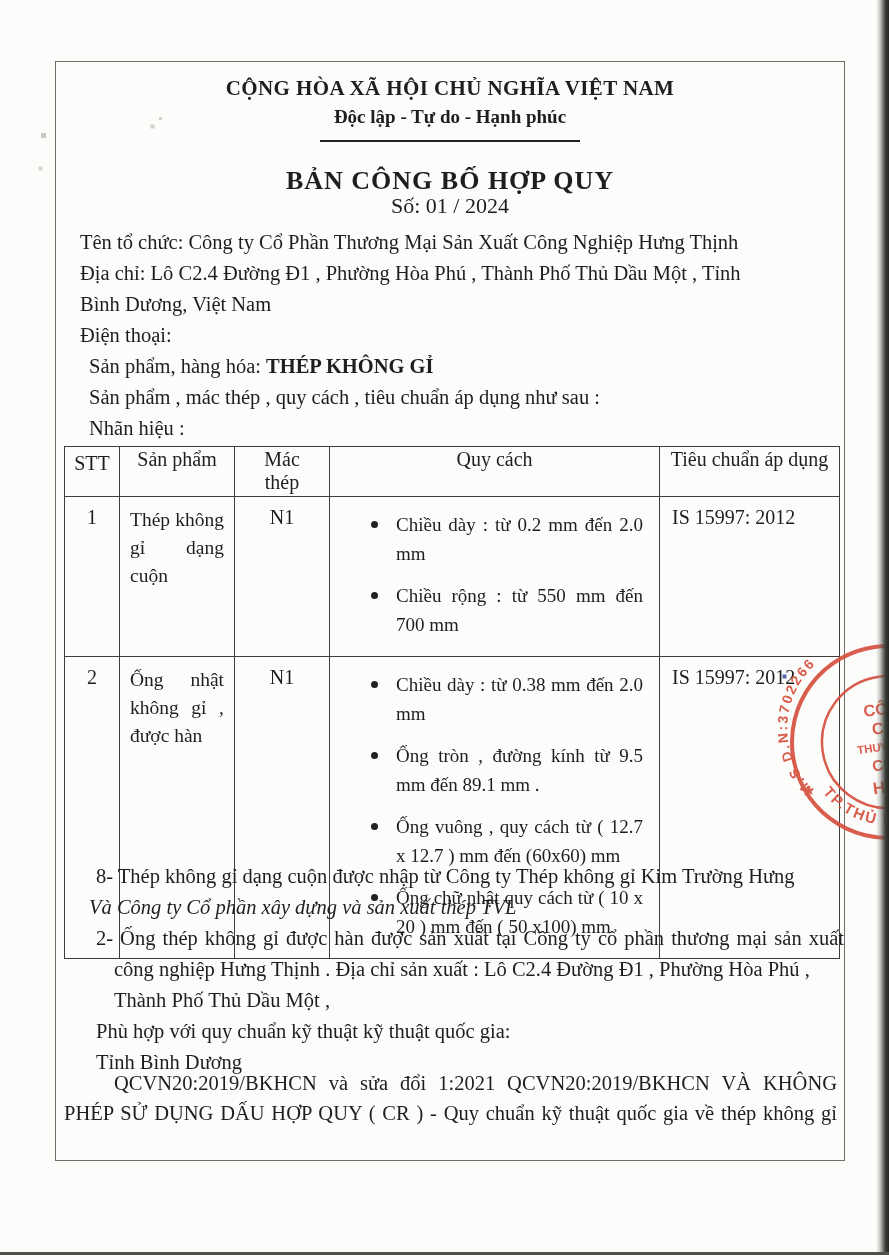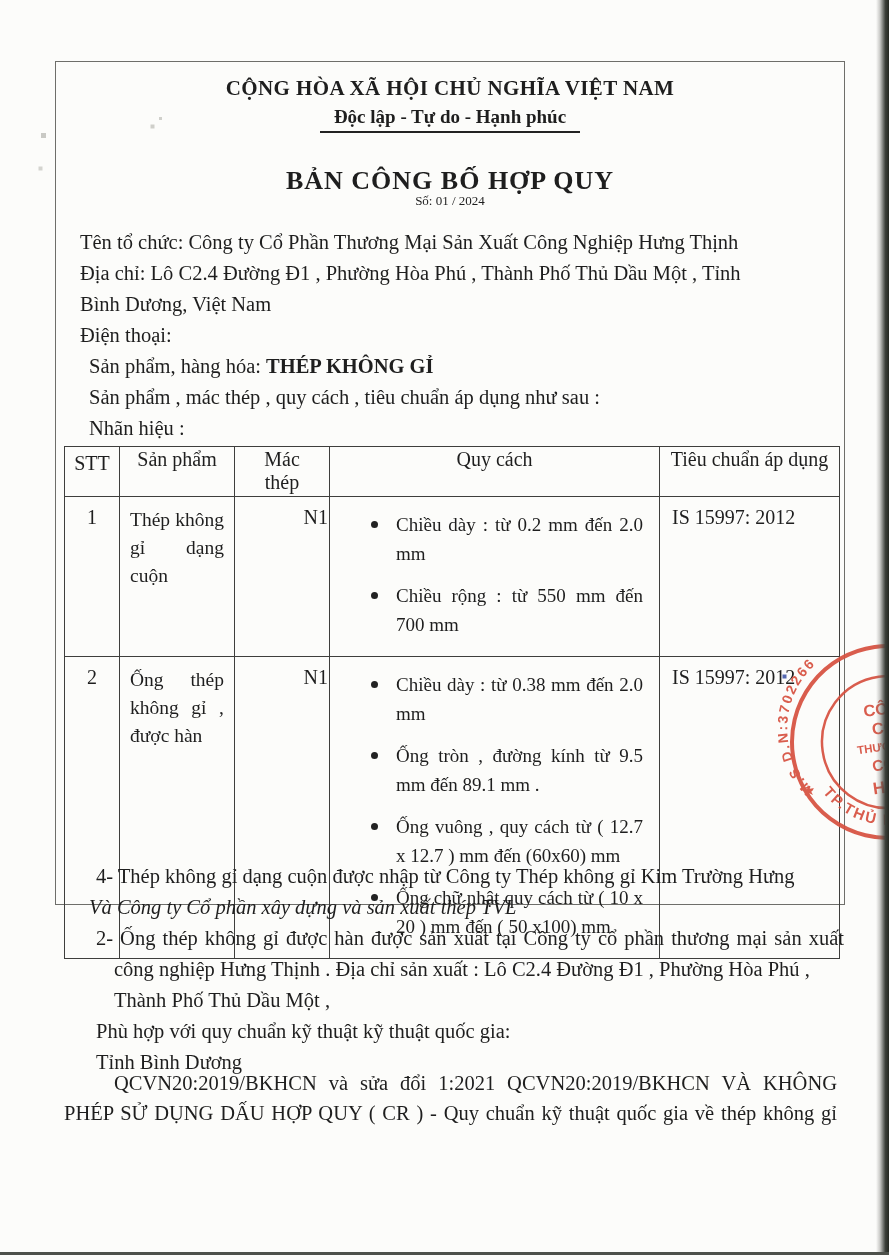--- a/index.html
+++ b/index.html
@@ -2,52 +2,52 @@
 <html><head>
 <meta charset="utf-8">
 <style>
   html,body { margin:0; padding:0; }
   body {
     width:889px; height:1260px; position:relative; overflow:hidden;
     background:#fcfcfa; color:#1e1e1e;
     font-family:"Liberation Serif","DejaVu Serif",serif;
   }
   .frame {
-    position:absolute; left:55px; top:61px; width:790px; height:844px;
+    position:absolute; left:55px; top:61px; width:790px; height:1100px;
     border:1.5px solid #6e6e6a; box-sizing:border-box;
   }
   .abs { position:absolute; }
   .center { left:0; right:0; text-align:center; }
 
   .national-title { top:14px; font-size:21px; font-weight:bold; letter-spacing:.4px; }
   .motto { top:44px; font-size:19px; font-weight:bold; }
-  .motto span { display:inline-block; border-bottom:2px solid #222; padding:0 14px 3px; }
+  .motto span { display:inline-block; border-bottom:2px solid #222; padding:0 14px 12px; }
   .doc-title { top:104px; font-size:26px; font-weight:bold; letter-spacing:1px; }
-  .doc-number { top:131px; font-size:13px; }
+  .doc-number { top:131px; font-size:22px; }
 
   .info { left:24px; right:4px; top:165px; font-size:20.5px; line-height:31px; }
   .info .ind { margin-left:9px; }
   .bold { font-weight:bold; }
 
   table.products {
     position:absolute; left:8px; top:384px; width:775px;
     border-collapse:collapse; table-layout:fixed;
   }
   table.products th, table.products td {
     border:1.6px solid #3e3e3c; vertical-align:top; font-weight:normal;
     box-sizing:border-box;
   }
   tr.hdr { height:37px; }
   tr.r1 { height:103px; }
   tr.r2 { height:237px; }
   th { font-size:20px; text-align:center; padding:1px 10px 2px; }
   th.c-stt { text-align:center; padding:5px 2px 2px; }
   td.stt { text-align:center; font-size:20px; padding-top:9px; }
   td.name { padding:9px 10px; font-size:19.5px; line-height:28px; text-align:justify; }
-  td.grade { text-align:right; font-size:20px; padding-top:9px; }
+  td.grade { text-align:center; font-size:20px; padding-top:9px; }
   td.spec { padding:4px 6px 4px 0; }
   ul.spec-list { margin:0; padding:0; list-style:none; }
   ul.spec-list li {
     position:relative; margin:9px 10px 13px 66px;
     font-size:19px; line-height:29px; text-align:justify;
   }
   ul.spec-list li::before {
     content:""; position:absolute; left:-25px; top:11px;
     width:7px; height:7px; border-radius:50%; background:#222;
   }
@@ -128,37 +128,37 @@
       <td class="spec">
         <ul class="spec-list">
           <li>Chiều dày : từ 0.2 mm đến 2.0 mm</li>
           <li>Chiều rộng : từ 550 mm đến 700 mm</li>
         </ul>
       </td>
       <td class="standard">IS 15997: 2012</td>
     </tr>
     <tr class="r2">
       <td class="stt">2</td>
-      <td class="name">Ống thép không gỉ , được hàn</td>
+      <td class="name">Ống nhật không gỉ , được hàn</td>
       <td class="grade">N1</td>
       <td class="spec">
         <ul class="spec-list">
           <li>Chiều dày : từ 0.38 mm đến 2.0 mm</li>
           <li>Ống tròn , đường kính từ 9.5 mm đến 89.1 mm .</li>
           <li>Ống vuông , quy cách từ ( 12.7 x 12.7 ) mm đến (60x60) mm</li>
           <li>Ống chữ nhật quy cách từ ( 10 x 20 ) mm đến ( 50 x100) mm</li>
         </ul>
       </td>
       <td class="standard">IS 15997: 2012</td>
     </tr>
   </tbody>
     </table>
 
   <div class="abs notes">
-    <div class="m16">4- Thép không gỉ dạng cuộn được nhập từ Công ty Thép không gỉ Kim Trường Hưng</div>
+    <div class="m16">8- Thép không gỉ dạng cuộn được nhập từ Công ty Thép không gỉ Kim Trường Hưng</div>
     <div class="m9">Và Công ty Cổ phần xây dựng và sản xuất thép TVL</div>
     <div class="m16 just">2- Ống thép không gỉ được hàn được sản xuất tại Công ty cổ phần thương mại sản xuất</div>
     <div class="m34">công nghiệp Hưng Thịnh . Địa chỉ sản xuất : Lô C2.4 Đường Đ1 , Phường Hòa Phú ,</div>
     <div class="m34">Thành Phố Thủ Dầu Một ,</div>
     <div class="m16">Phù hợp với quy chuẩn kỹ thuật kỹ thuật quốc gia:</div>
     <div class="m16">Tỉnh Bình Dương</div>
   </div>
 
   <div class="abs conform">
     <div class="m34 just">QCVN20:2019/BKHCN và sửa đổi 1:2021 QCVN20:2019/BKHCN VÀ KHÔNG</div>

